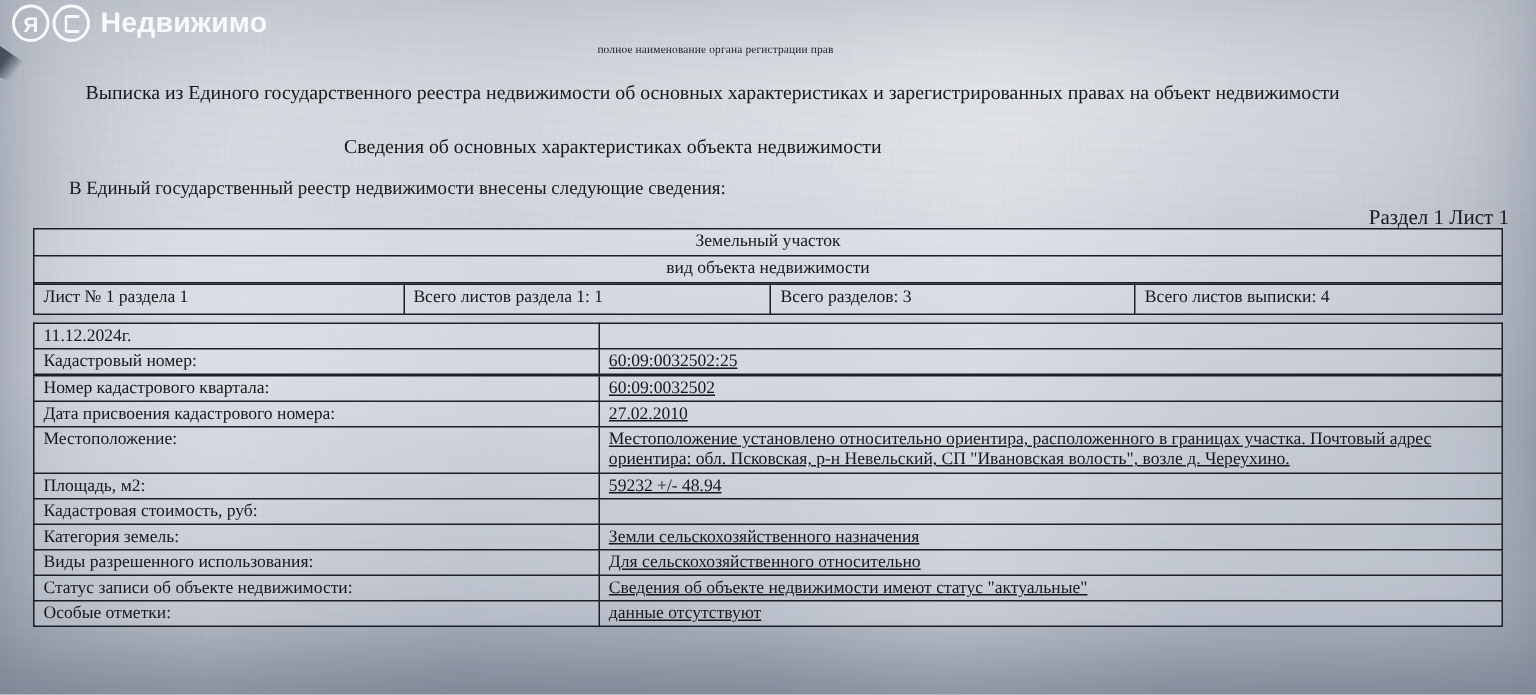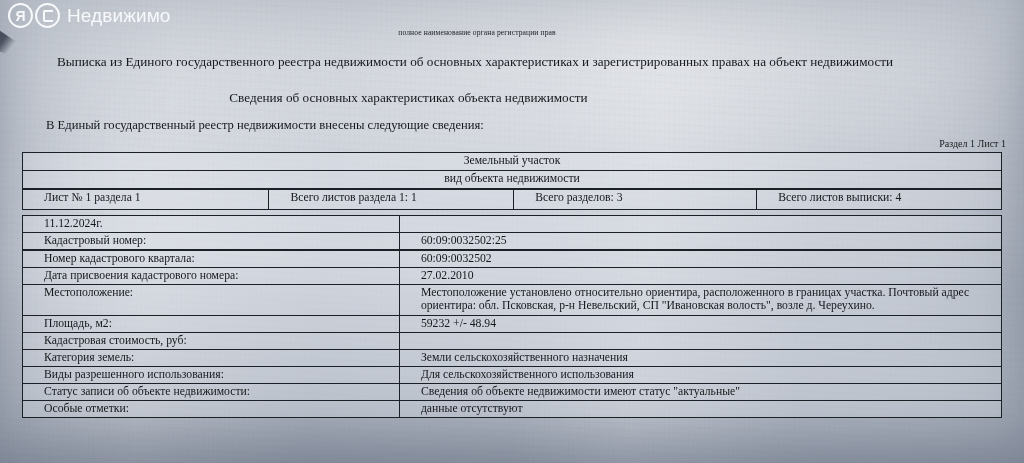--- a/index.html
+++ b/index.html
@@ -87,21 +87,21 @@
   .wm-ring::after {
     content: "";
     width: 8px; height: 8px;
     border-radius: 2px 0 0 2px;
     border: 2.2px solid rgba(252,253,255,0.93);
     border-right: none;
   }
   .wm-text {
     font-family: "Liberation Sans", sans-serif;
     font-size: 19px;
-    font-weight: 400;
+    font-weight: 700;
     letter-spacing: .1px;
     white-space: nowrap;
   }
 
   
   .doc {
     position: absolute;
     inset: 0;
     z-index: 4;
   }
@@ -146,47 +146,47 @@
     position: absolute;
     left: 22px;
     top: 118px;
     font-size: 12.6px;
     margin-left: 24px;
   }
   .sheet-label {
     position: absolute;
     right: 18px;
     top: 138px;
-    font-size: 10px;
+    font-size: 14px;
     white-space: nowrap;
   }
 
   
   .tbl {
     position: absolute;
     left: 22px;
     width: 980px;
     border-collapse: collapse;
     table-layout: fixed;
   }
   .tbl td {
     border: 1.15px solid #1b1f26;
-    padding: 1px 21px;
+    padding: 1px 6px;
     font-size: 11.7px;
     line-height: 1.12;
     vertical-align: top;
     background: rgba(233,236,241,0.30);
   }
   .tbl.t-top { top: 152px; }
   .tbl.t-top td { text-align: center; height: 15px; }
   .tbl.t-cols { top: 189px; }
   .tbl.t-cols td { text-align: left; height: 17px; }
   .tbl.t-main { top: 215px; }
   .tbl.t-main td { height: 14px; margin-left: 32px; }
-  .tbl.t-main td.val { border-left-width: 1.15px; }
+  .tbl.t-main td.val { border-left-width: 1.15px; text-decoration: underline; }
   .tbl.t-main tr.sep td {
     border-top: 2.6px solid #1b1f26;
   }
   .cell-two-line { height: 28px !important; }
 
   
   .doc .tbl { mix-blend-mode: multiply; }
 </style>
 </head>
 <body>
@@ -269,21 +269,21 @@
           <tr>
             <td class="label">Кадастровая стоимость, руб:</td>
             <td class="val"></td>
           </tr>
           <tr>
             <td class="label">Категория земель:</td>
             <td class="val">Земли сельскохозяйственного назначения</td>
           </tr>
           <tr>
             <td class="label">Виды разрешенного использования:</td>
-            <td class="val">Для сельскохозяйственного использования</td>
+            <td class="val">Для сельскохозяйственного относительно</td>
           </tr>
           <tr>
             <td class="label">Статус записи об объекте недвижимости:</td>
             <td class="val">Сведения об объекте недвижимости имеют статус "актуальные"</td>
           </tr>
           <tr>
             <td class="label">Особые отметки:</td>
             <td class="val">данные отсутствуют</td>
           </tr>
         </tbody>

